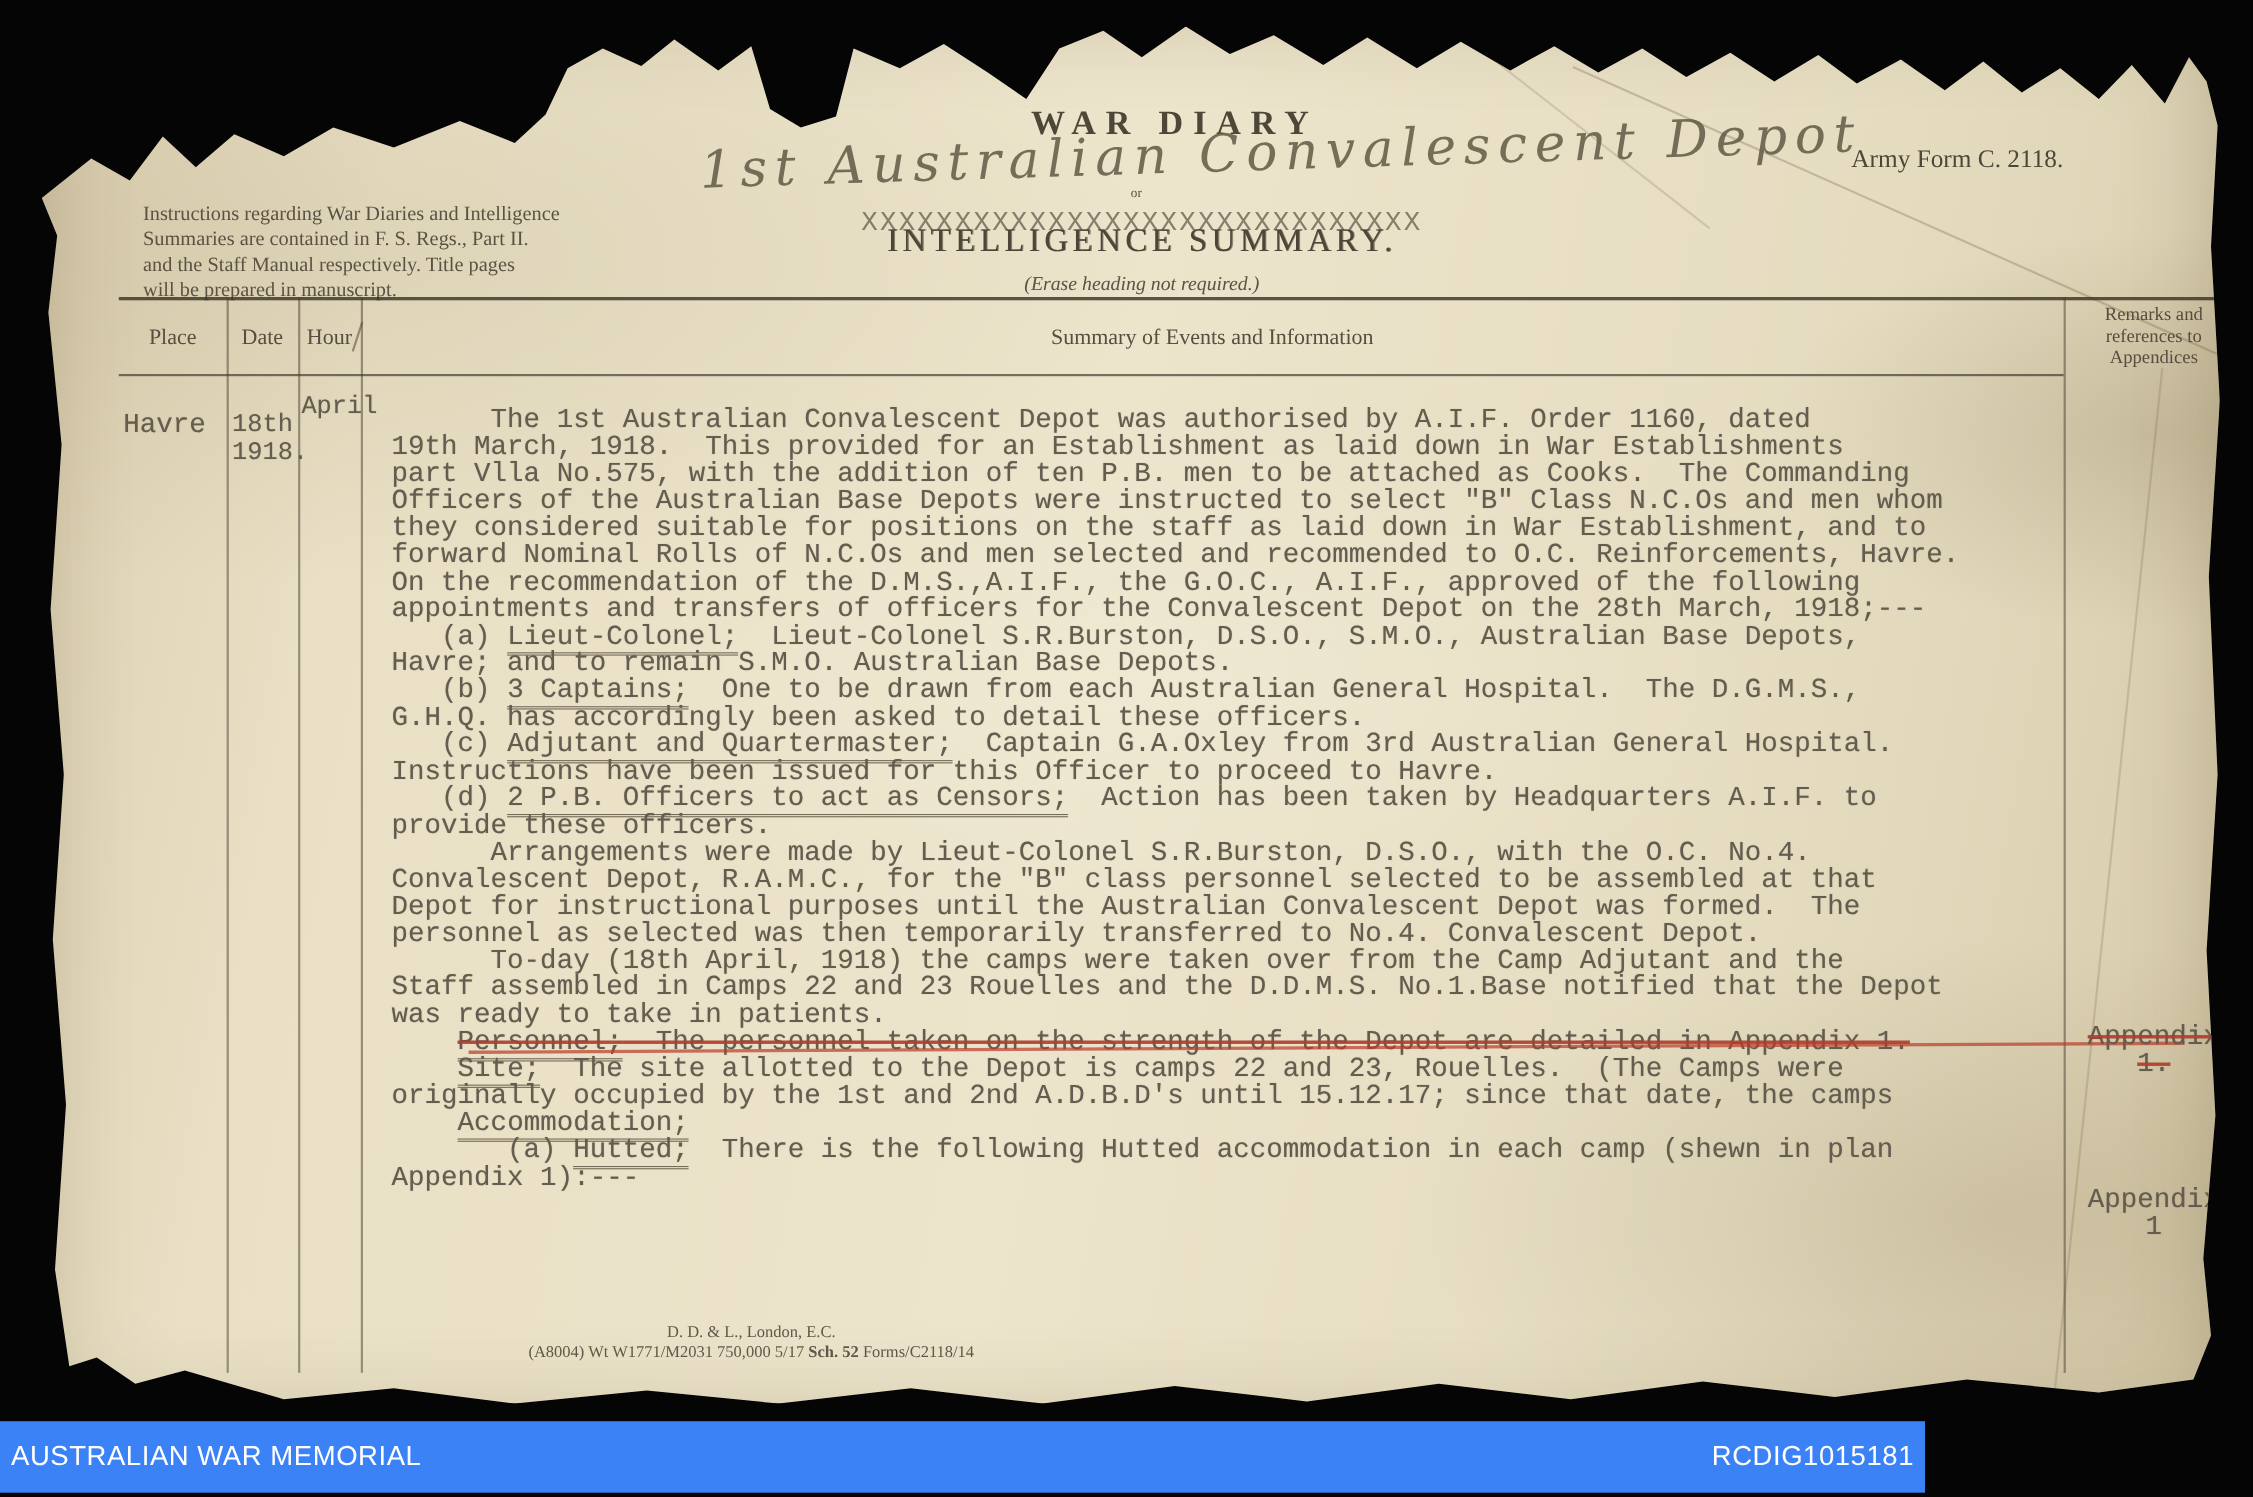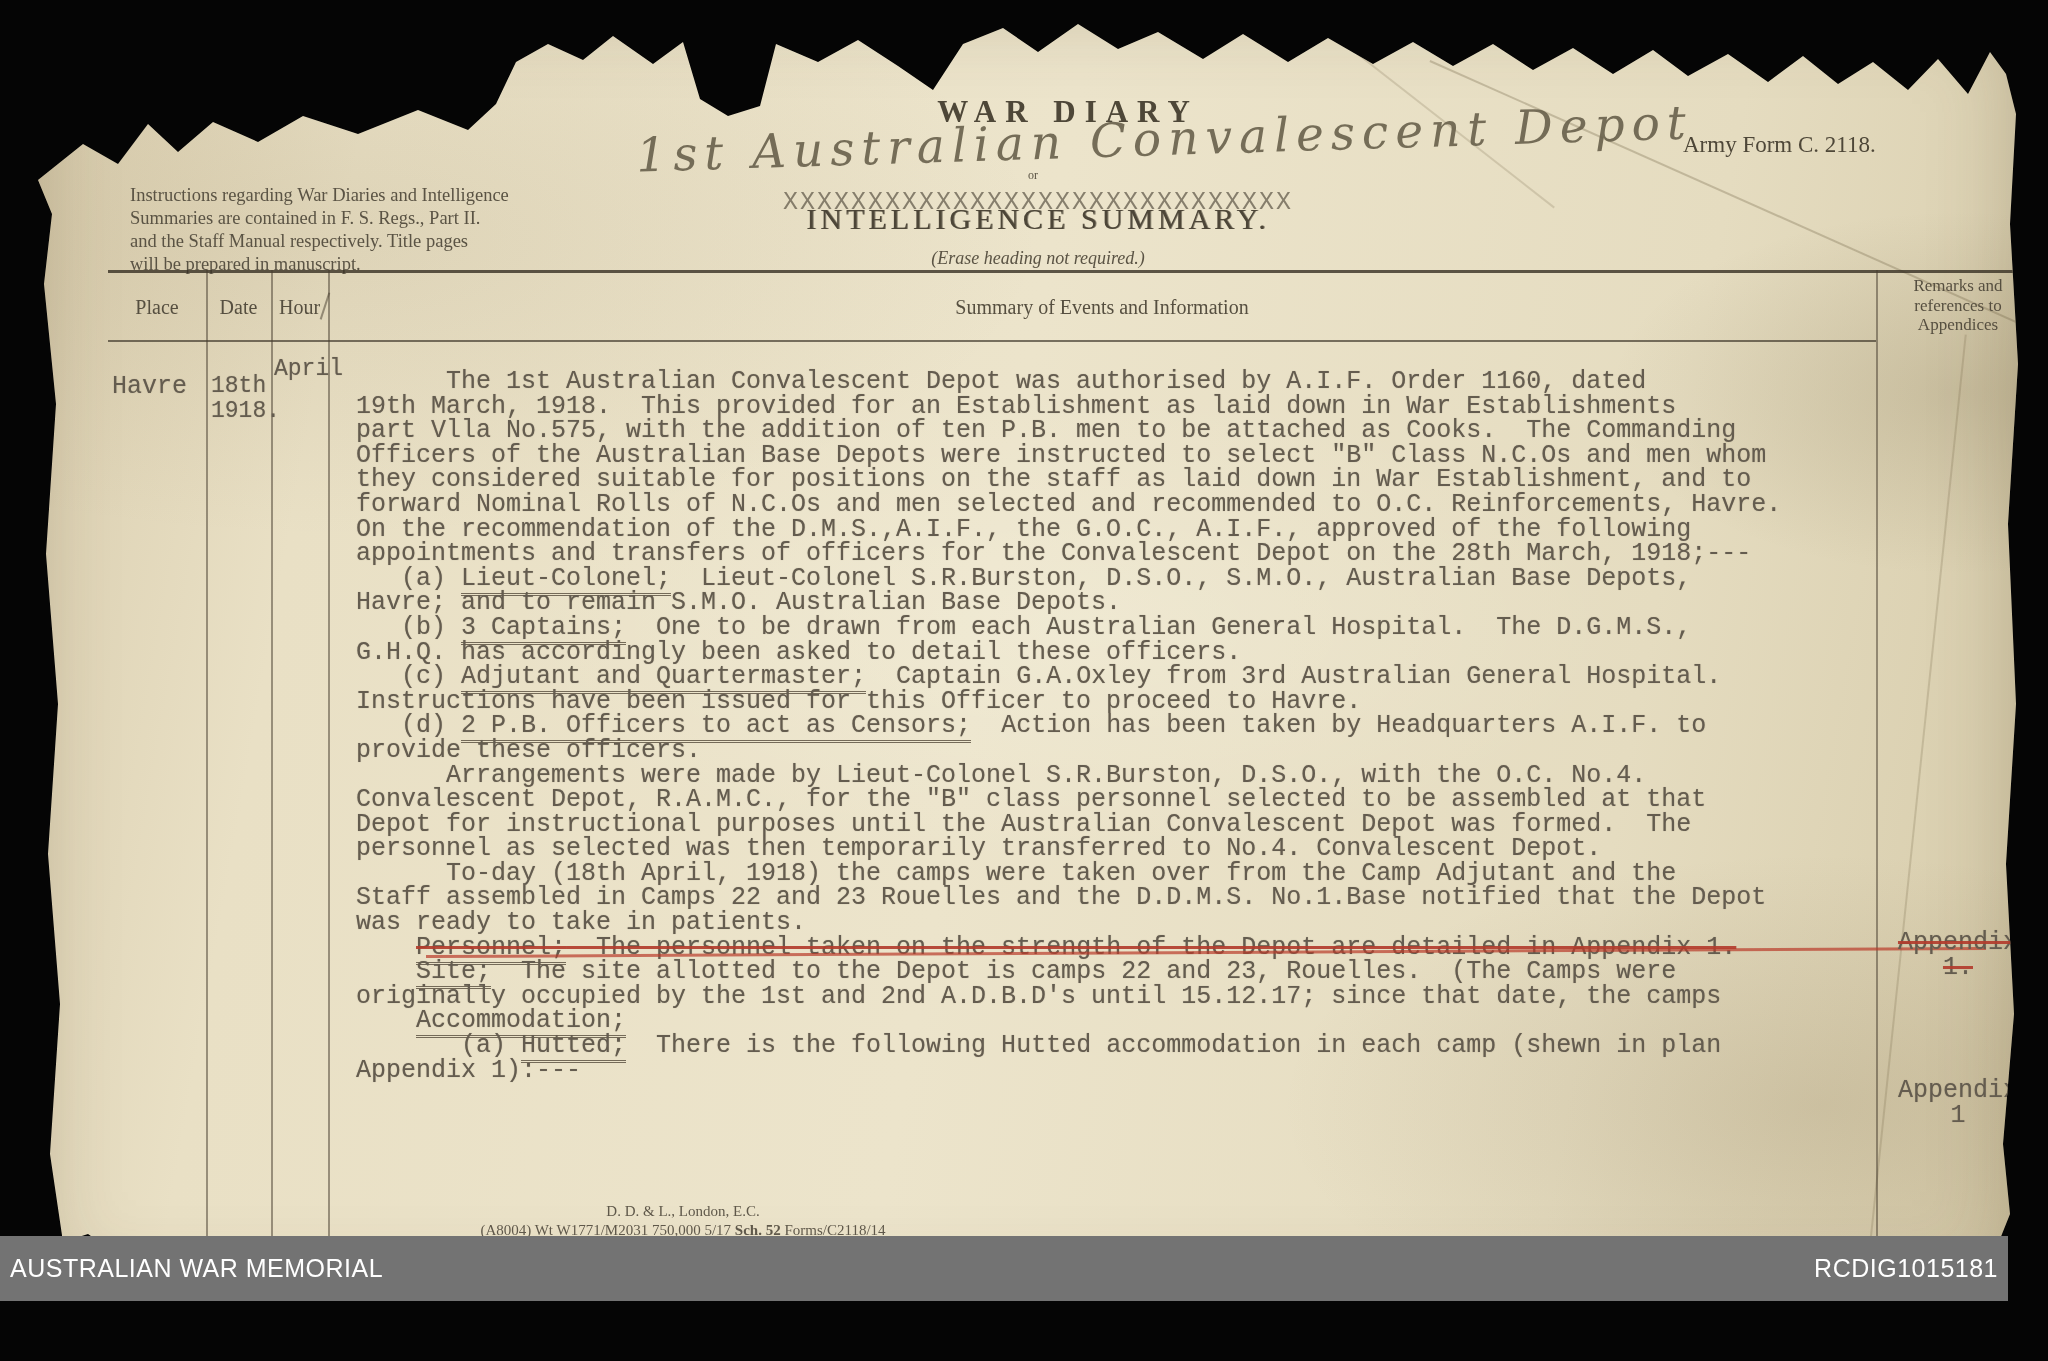--- a/index.html
+++ b/index.html
@@ -77,21 +77,21 @@
   .remark.r0{top:926px;}
   .remark.r1{top:1074px;}
 
   
   .imprint{position:absolute;left:435px;top:1198px;width:440px;text-align:center;
     font-size:15px;line-height:19px;color:#5f584a;}
   .imprint .l2{white-space:nowrap;}
   .imprint b{font-weight:bold;}
 
   
-  .footer-bar{position:absolute;left:0;top:1236px;width:2008px;height:65px;background:#737373;}
+  .footer-bar{position:absolute;left:0;top:1292px;width:1750px;height:65px;background:#3b82f6;}
   .footer-bar span{position:absolute;top:18px;color:#fff;font-family:"Liberation Sans", sans-serif;
     font-size:25px;letter-spacing:.5px;}
   .footer-bar .left{left:10px;}
   .footer-bar .right{right:10px;}
 </style>
 </head>
 <body>
 
 <div class="stage">
 

